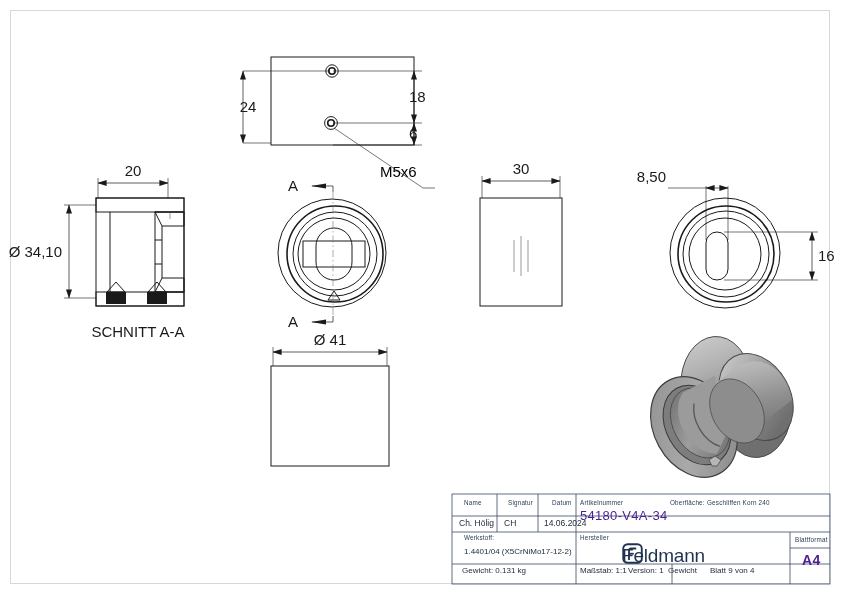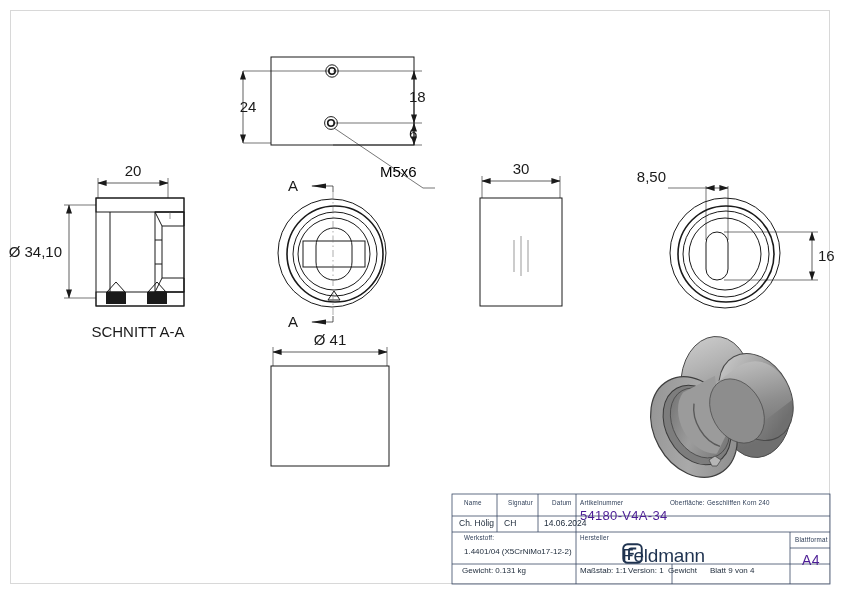--- a/index.html
+++ b/index.html
@@ -263,21 +263,21 @@
 
     <span class="cellV" style="left:7px;top:24px;">Ch. Hölig</span>
     <span class="cellV" style="left:52px;top:24px;">CH</span>
     <span class="cellV" style="left:92px;top:24px;">14.06.2024</span>
     <span class="cellBig" style="left:128px;top:14px;">54180-V4A-34</span>
 
     <span class="cellT" style="left:12px;top:40px;">Werkstoff:</span>
     <span class="cellV" style="left:12px;top:53px;font-size:8px;">1.4401/04 (X5CrNiMo17-12-2)</span>
     <span class="cellT" style="left:128px;top:40px;">Hersteller</span>
     <span class="cellT" style="left:343px;top:42px;">Blattformat</span>
-    <span class="cellBig" style="left:350px;top:58px;font-size:14px;">A4</span>
+    <span class="cellBig" style="left:350px;top:58px;font-size:14px;font-weight:bold;">A4</span>
 
     <span class="cellV" style="left:10px;top:72px;font-size:8px;">Gewicht: 0.131 kg</span>
     <span class="cellV" style="left:128px;top:72px;font-size:8px;">Maßstab: 1:1</span>
     <span class="cellV" style="left:176px;top:72px;font-size:8px;">Version: 1</span>
     <span class="cellV" style="left:216px;top:72px;font-size:8px;">Gewicht</span>
     <span class="cellV" style="left:258px;top:72px;font-size:8px;">Blatt 9 von 4</span>
   </div>
 
   <div id="logo">
     <svg id="logoMark" viewBox="0 0 24 24">

